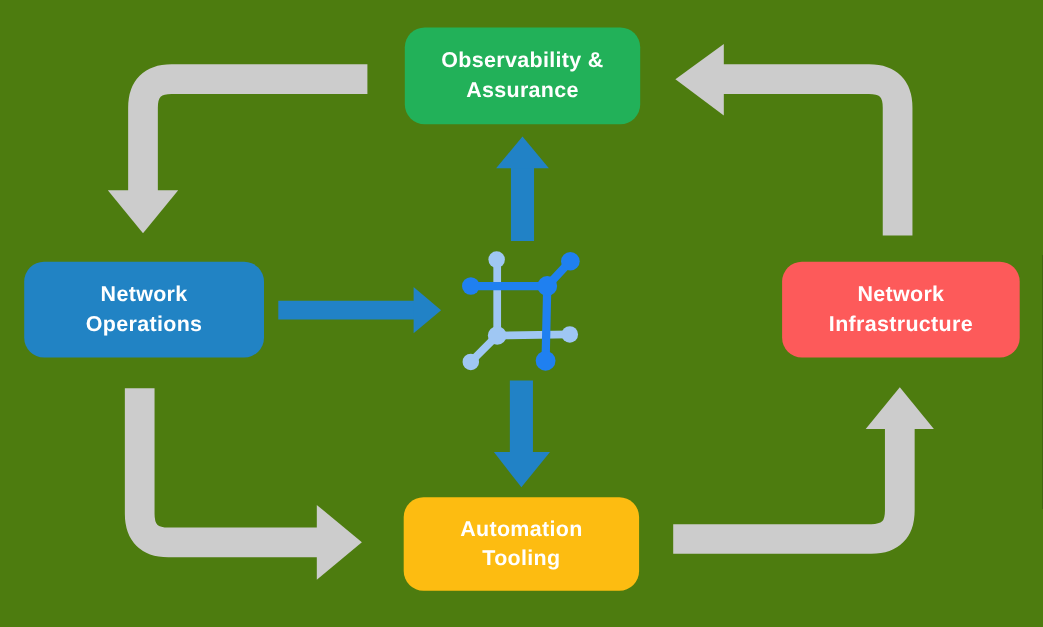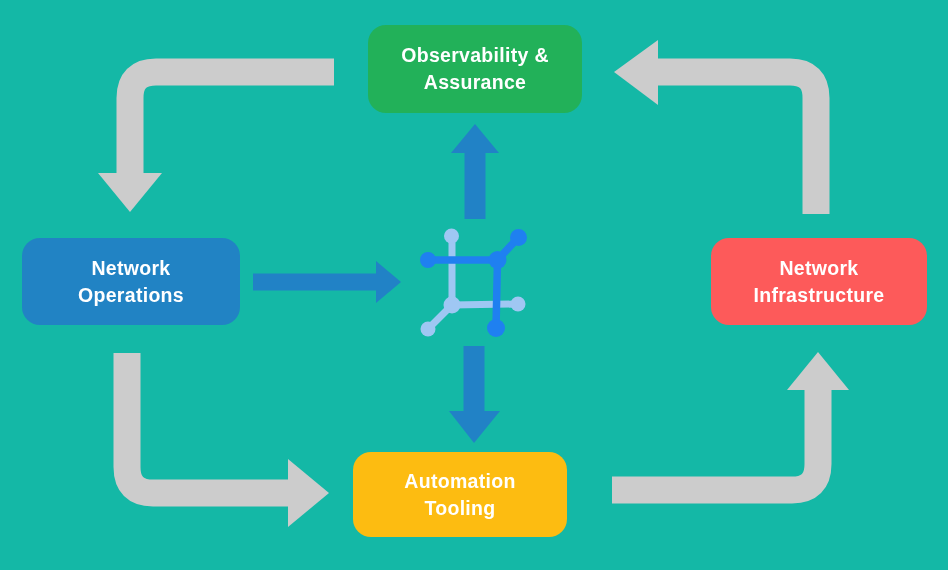--- a/index.html
+++ b/index.html
@@ -37,26 +37,26 @@
     font-size: 19.5px;
     font-weight: 700;
     letter-spacing: 0.3px;
     line-height: 1.38;
     text-align: center;
     white-space: pre-line;
   }
   .node-observability { left: 368px; top: 25px;  width: 214px; height: 88px; }
   .node-operations    { left: 22px;  top: 238px; width: 218px; height: 87px; }
   .node-infrastructure{ left: 711px; top: 238px; width: 216px; height: 87px; }
-  .node-automation    { left: 353px; top: 452px; width: 214px; height: 85px; }
+  .node-automation    { left: 367px; top: 452px; width: 214px; height: 85px; }
 </style>
 </head>
 <body>
 
-<div class="stage" style="background: #14b8a6;">
+<div class="stage" style="background: #4d7c0f;">
 
   <svg class="layer" viewBox="0 0 948 570">
 
     <g>
       <path class="shaft-gray" d="M 334 72 L 156 72 Q 130 72 130 98 L 130 174" style="stroke: rgb(204, 204, 204);"></path>
       <path class="head-gray" d="M 98 173 L 162 173 L 130 212 Z" style="fill: rgb(204, 204, 204);"></path>
     </g>
 
     <g>
       <path class="shaft-gray" d="M 127 353 L 127 467 Q 127 493 153 493 L 289 493" style="stroke: rgb(204, 204, 204);"></path>

